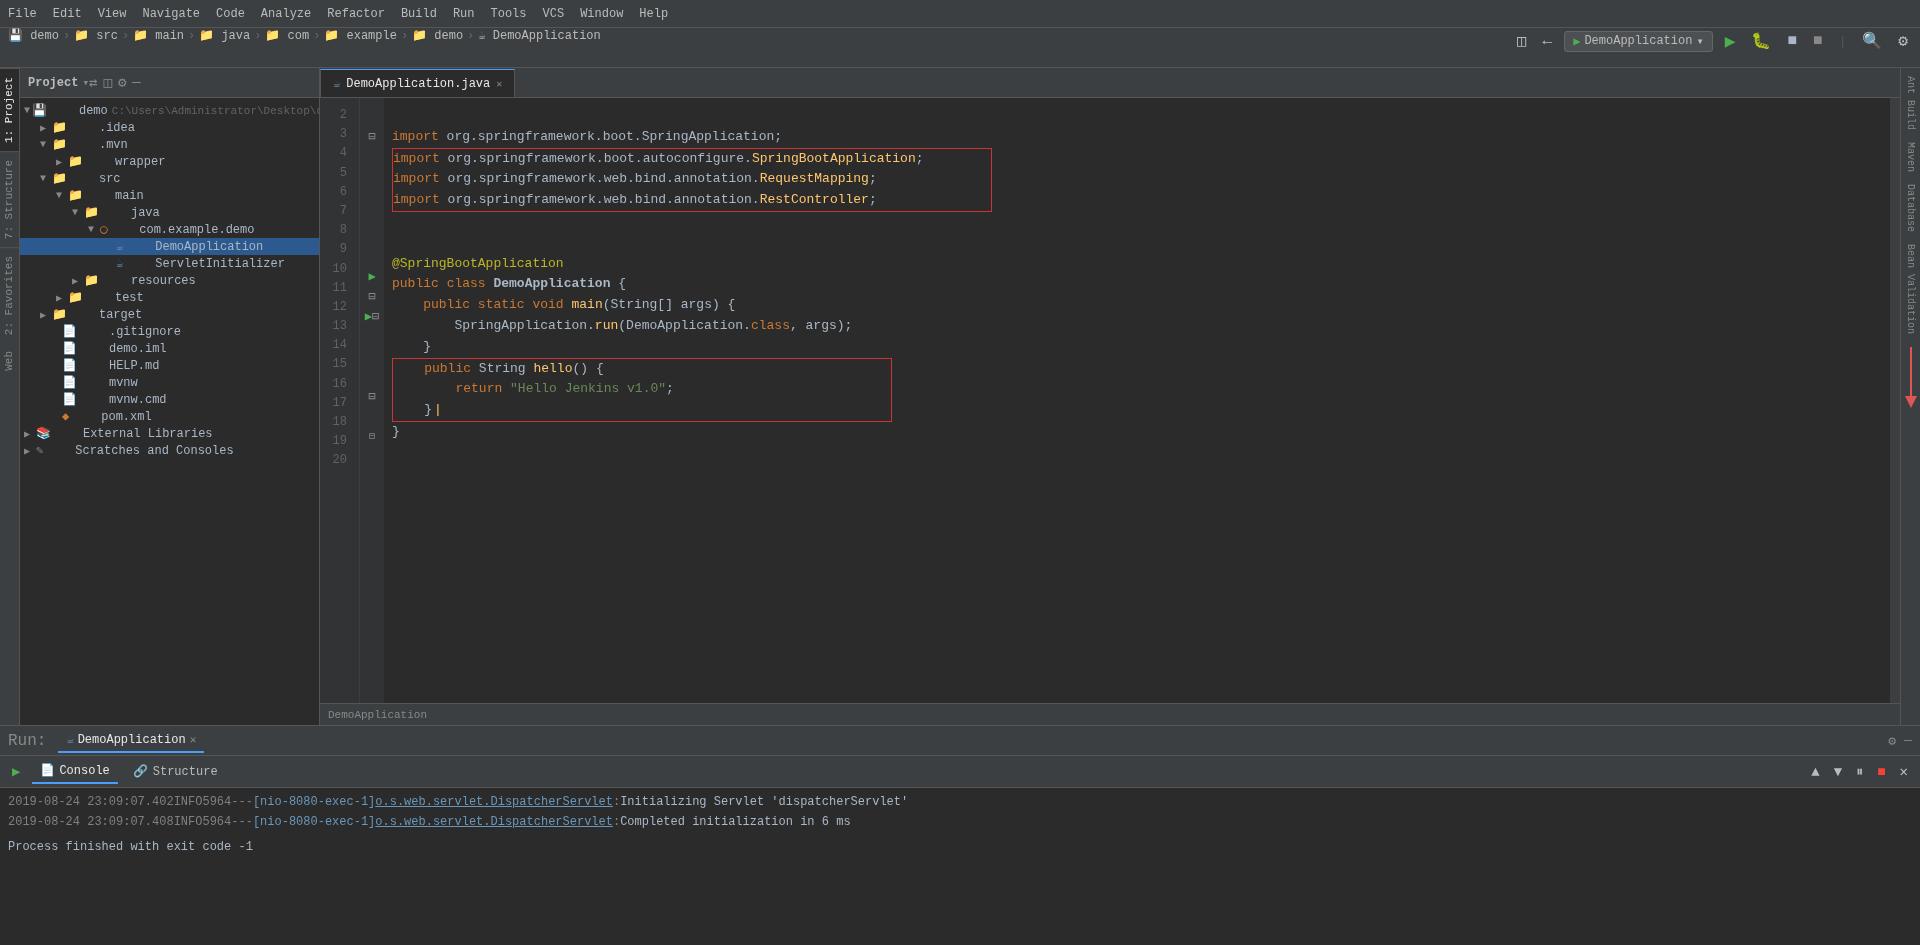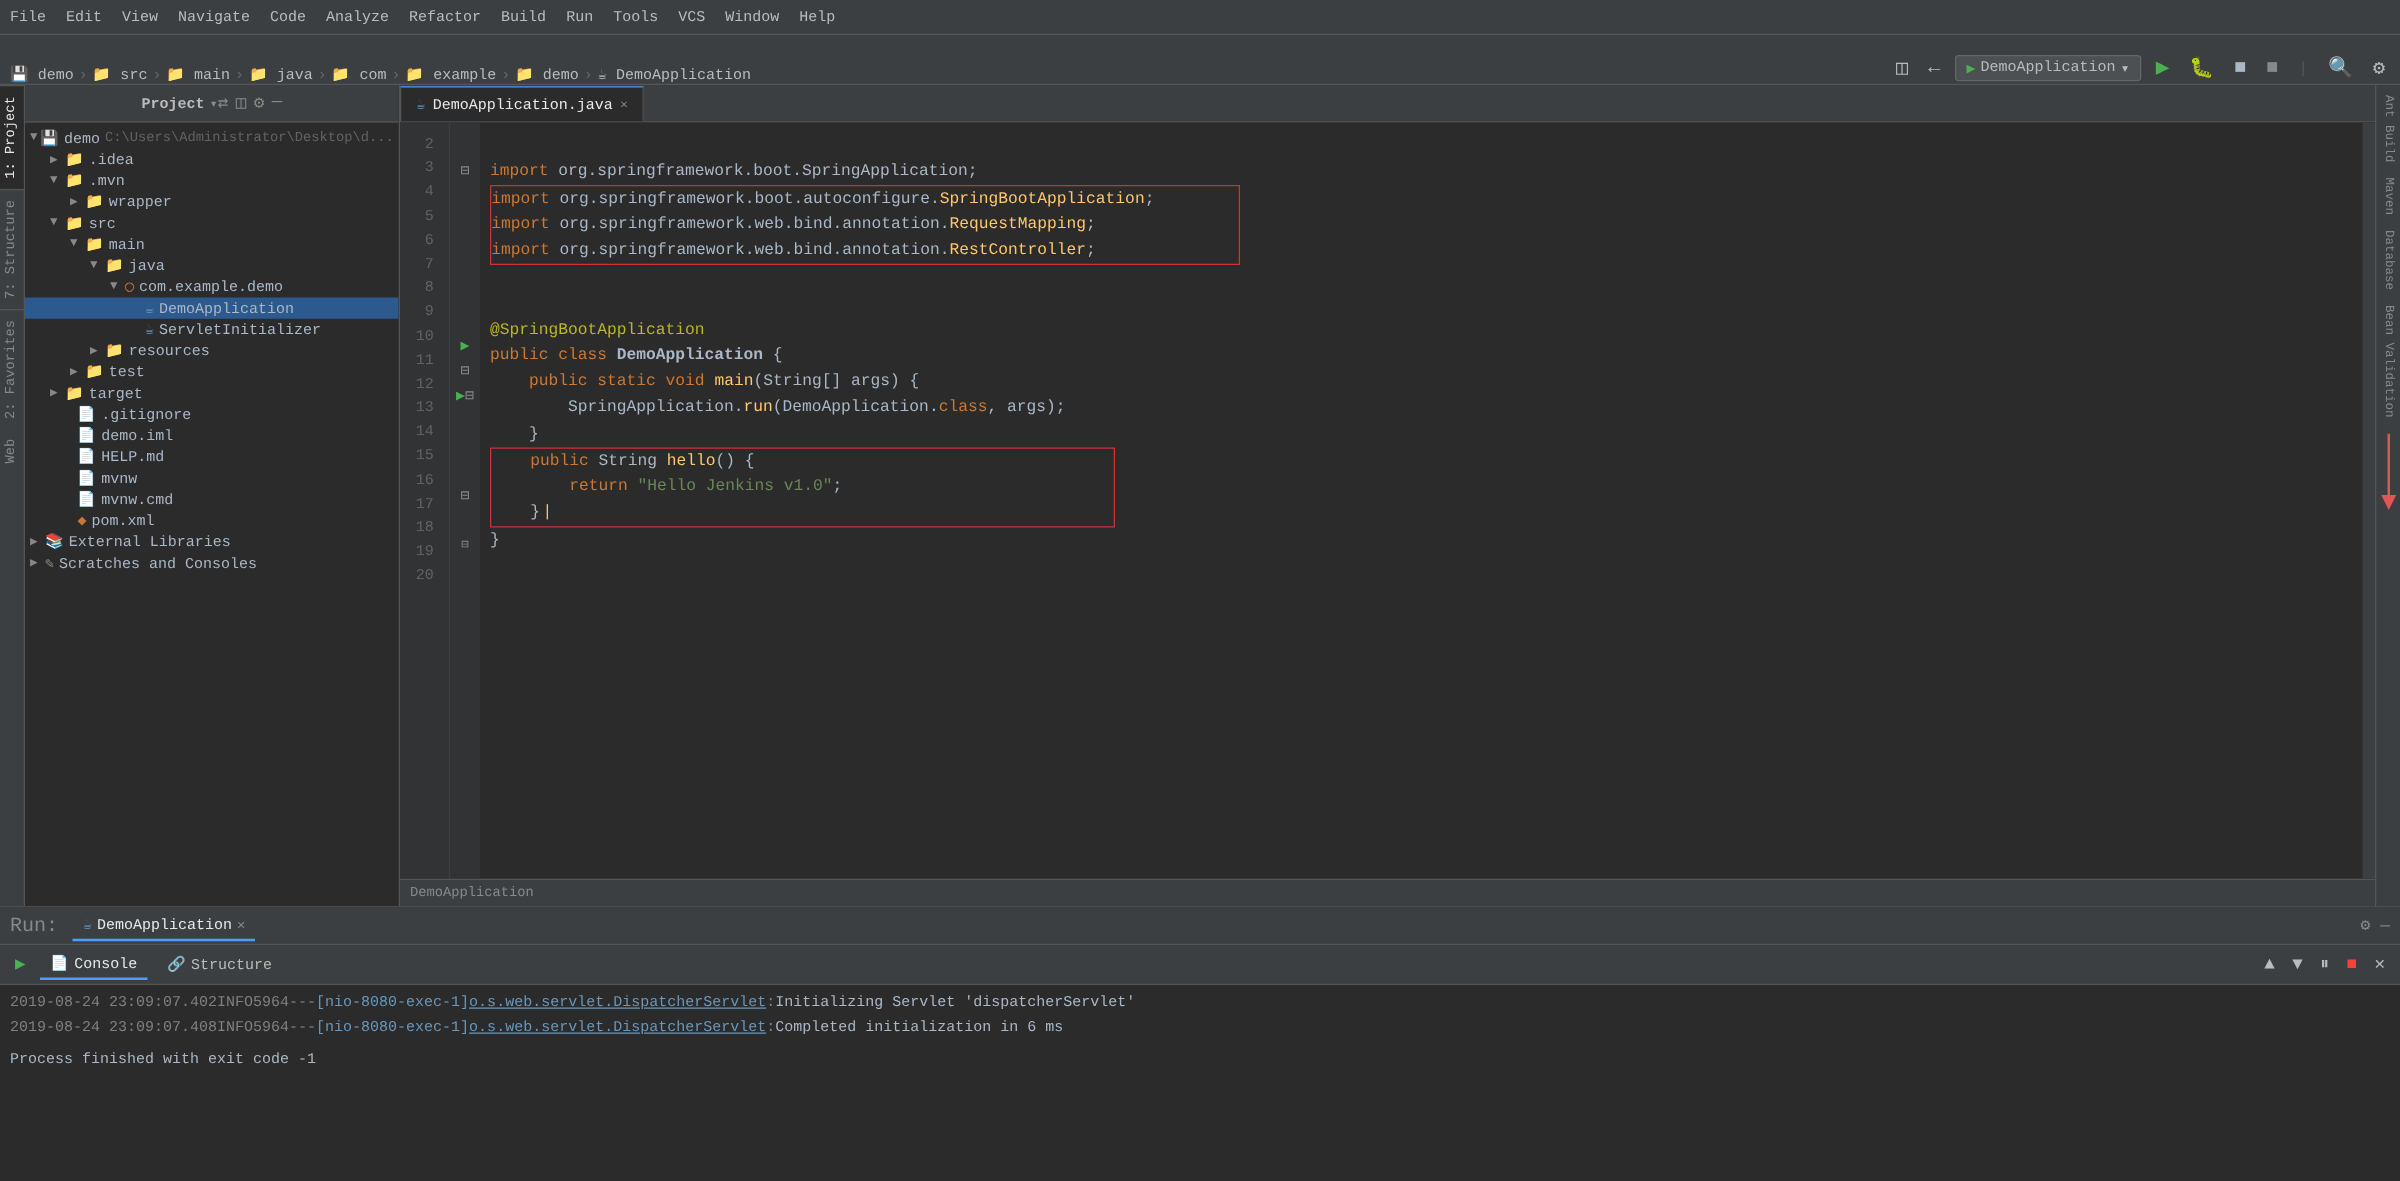--- a/index.html
+++ b/index.html
@@ -30,21 +30,21 @@
       color: #bbbbbb;
       font-size: 12px;
       cursor: pointer;
     }
 
     
     .toolbar {
       background: #3c3f41;
       height: 40px;
       display: flex;
-      align-items: flex-end;
+      align-items: flex-start;
       padding: 0 8px;
       gap: 6px;
       border-bottom: 1px solid #555;
       flex-shrink: 0;
     }
     .breadcrumb {
       display: flex;
       align-items: center;
       gap: 4px;
       color: #bbbbbb;
@@ -92,21 +92,21 @@
       display: flex;
       flex-direction: column;
       flex-shrink: 0;
       overflow: hidden;
     }
     .panel-header {
       background: #3c3f41;
       padding: 4px 8px;
       display: flex;
       align-items: center;
-      justify-content: center;
+      justify-content: flex-start;
       border-bottom: 1px solid #555;
       height: 30px;
     }
     .panel-header-title {
       font-size: 12px;
       color: #bbbbbb;
       font-weight: bold;
       display: flex;
       align-items: center;
       gap: 4px;
@@ -132,21 +132,21 @@
       align-items: center;
       padding: 1px 4px;
       cursor: pointer;
       white-space: nowrap;
       font-size: 12px;
     }
     .tree-item.selected { background: #2d5a8e; }
     .tree-item .indent { display: inline-block; }
     .tree-item .arrow { color: #888; margin-right: 2px; font-size: 10px; width: 10px; }
     .tree-item .icon { margin-right: 4px; font-size: 12px; }
-    .tree-item .label { color: #a9b7c6; }
+    .tree-item .label { color: #a9b7c6; margin-left: 28px; }
     .folder-icon { color: #d4a843; }
 
     
     .editor-area {
       flex: 1;
       display: flex;
       flex-direction: column;
       overflow: hidden;
     }
 

